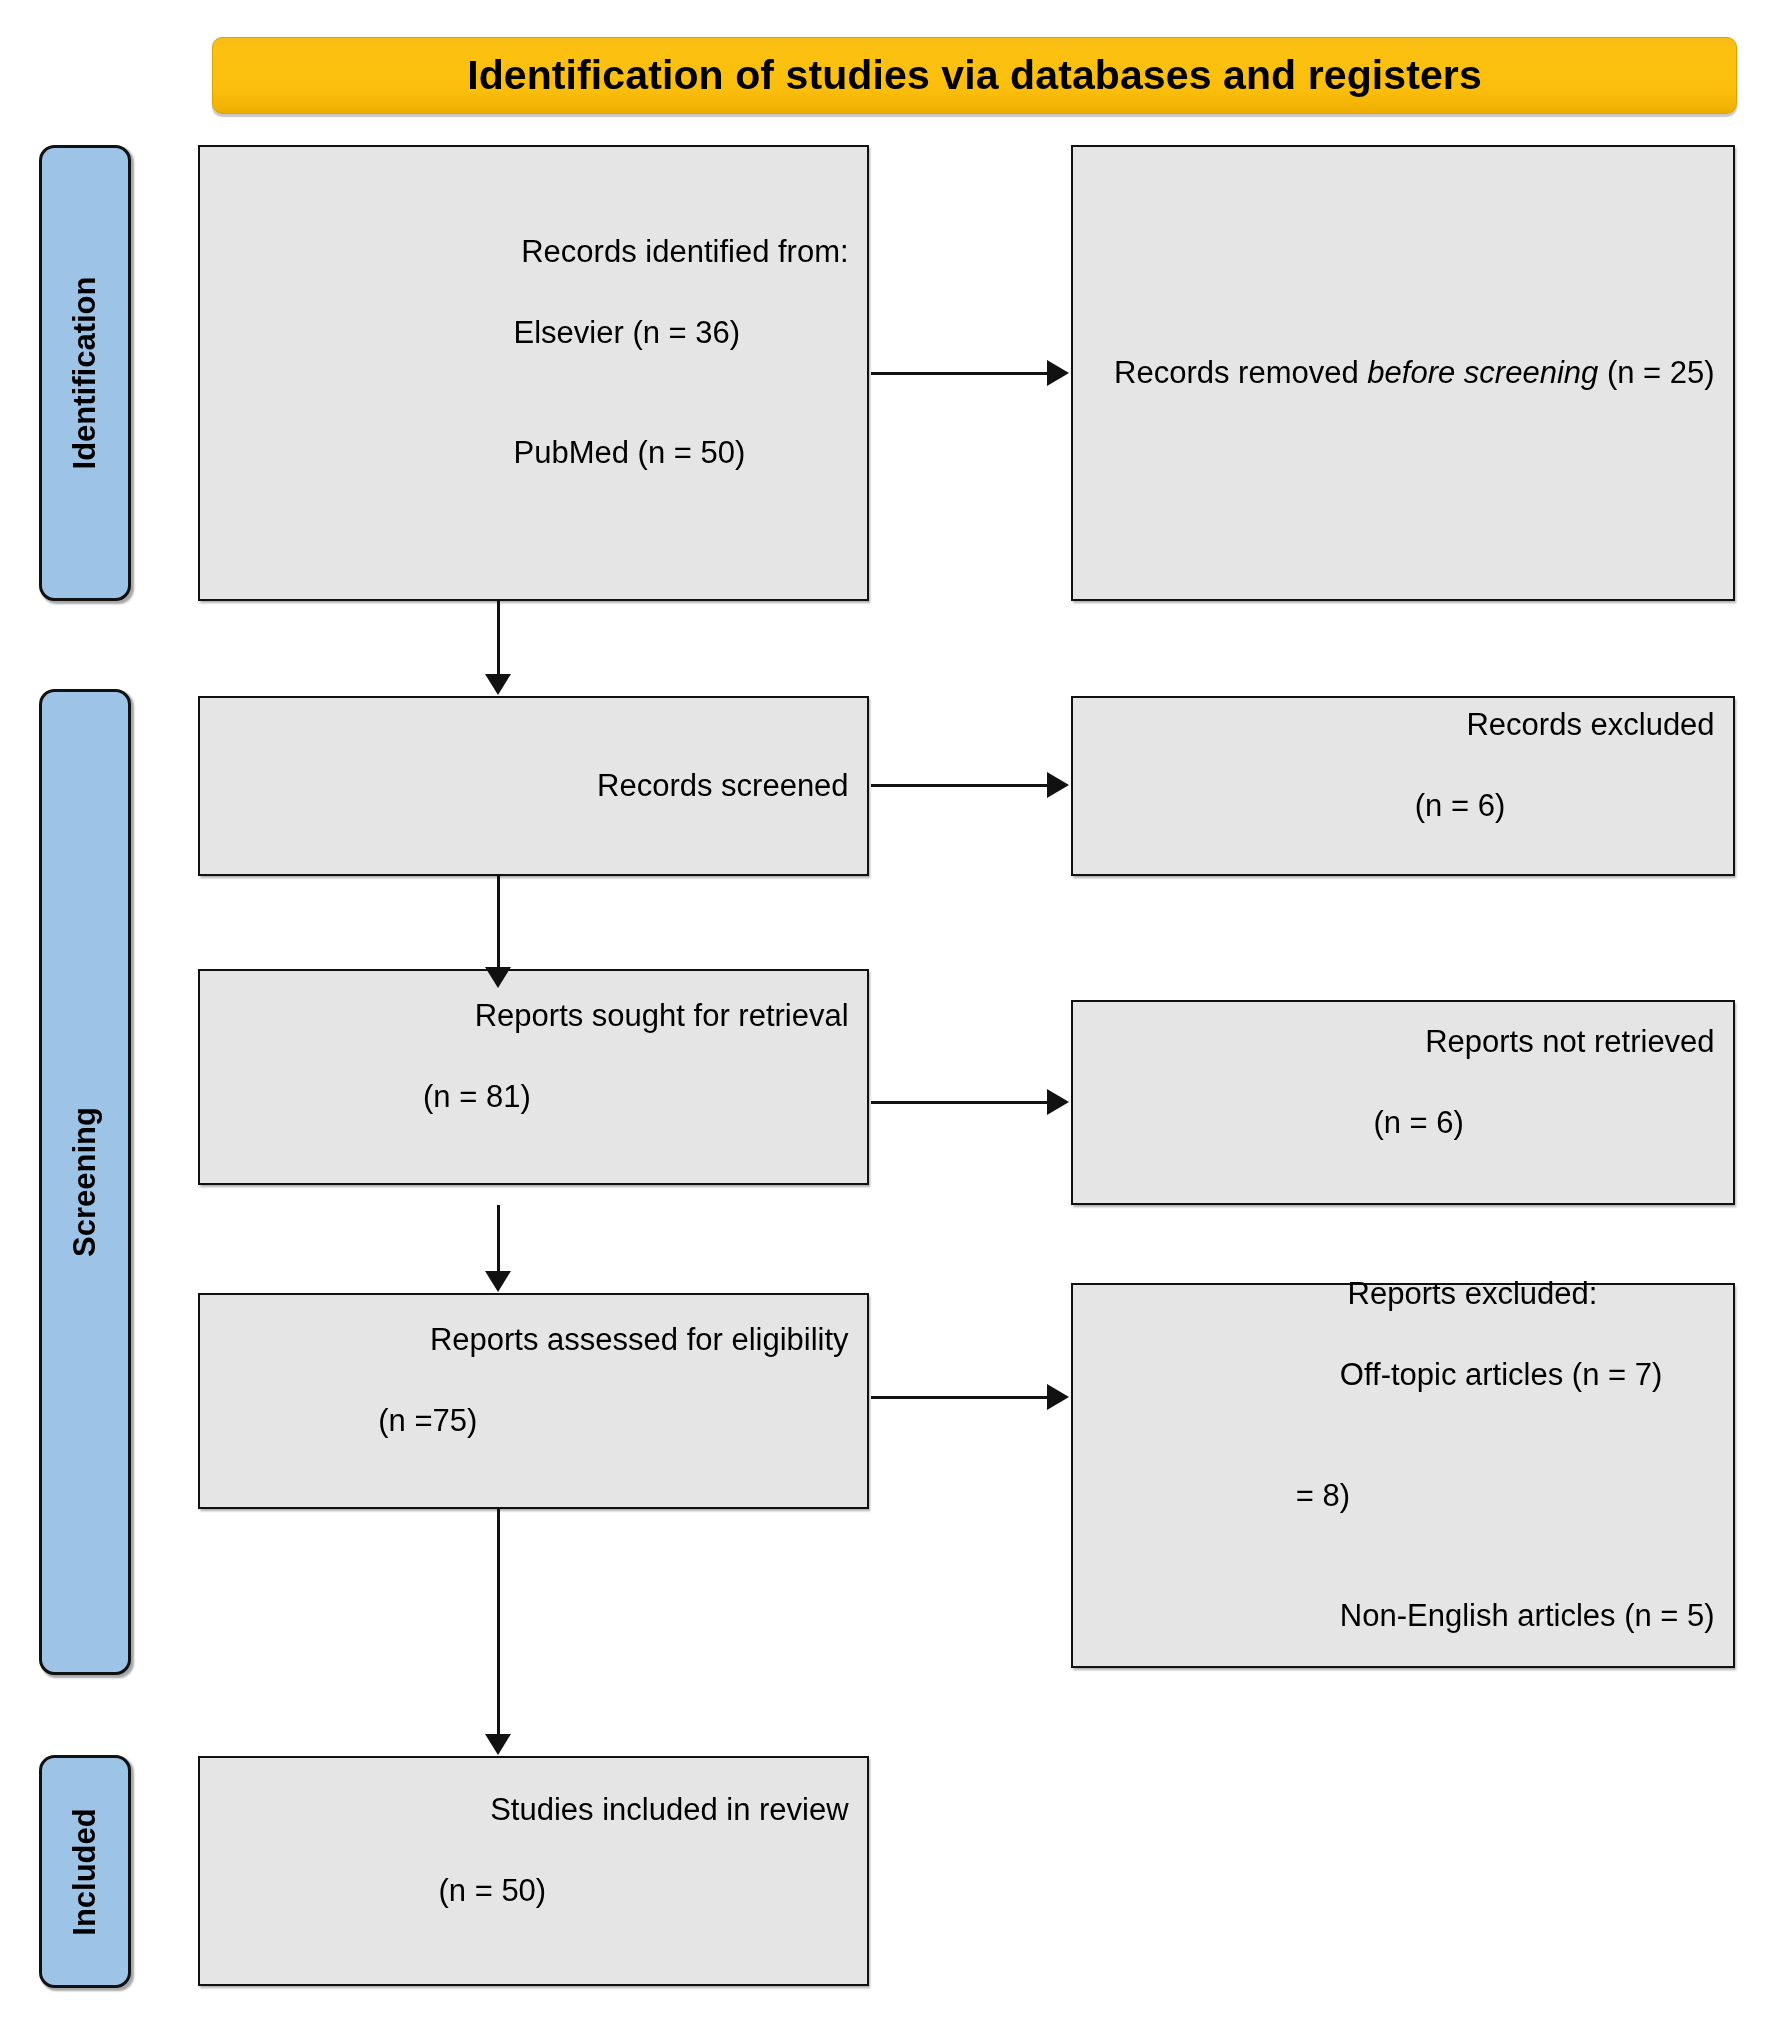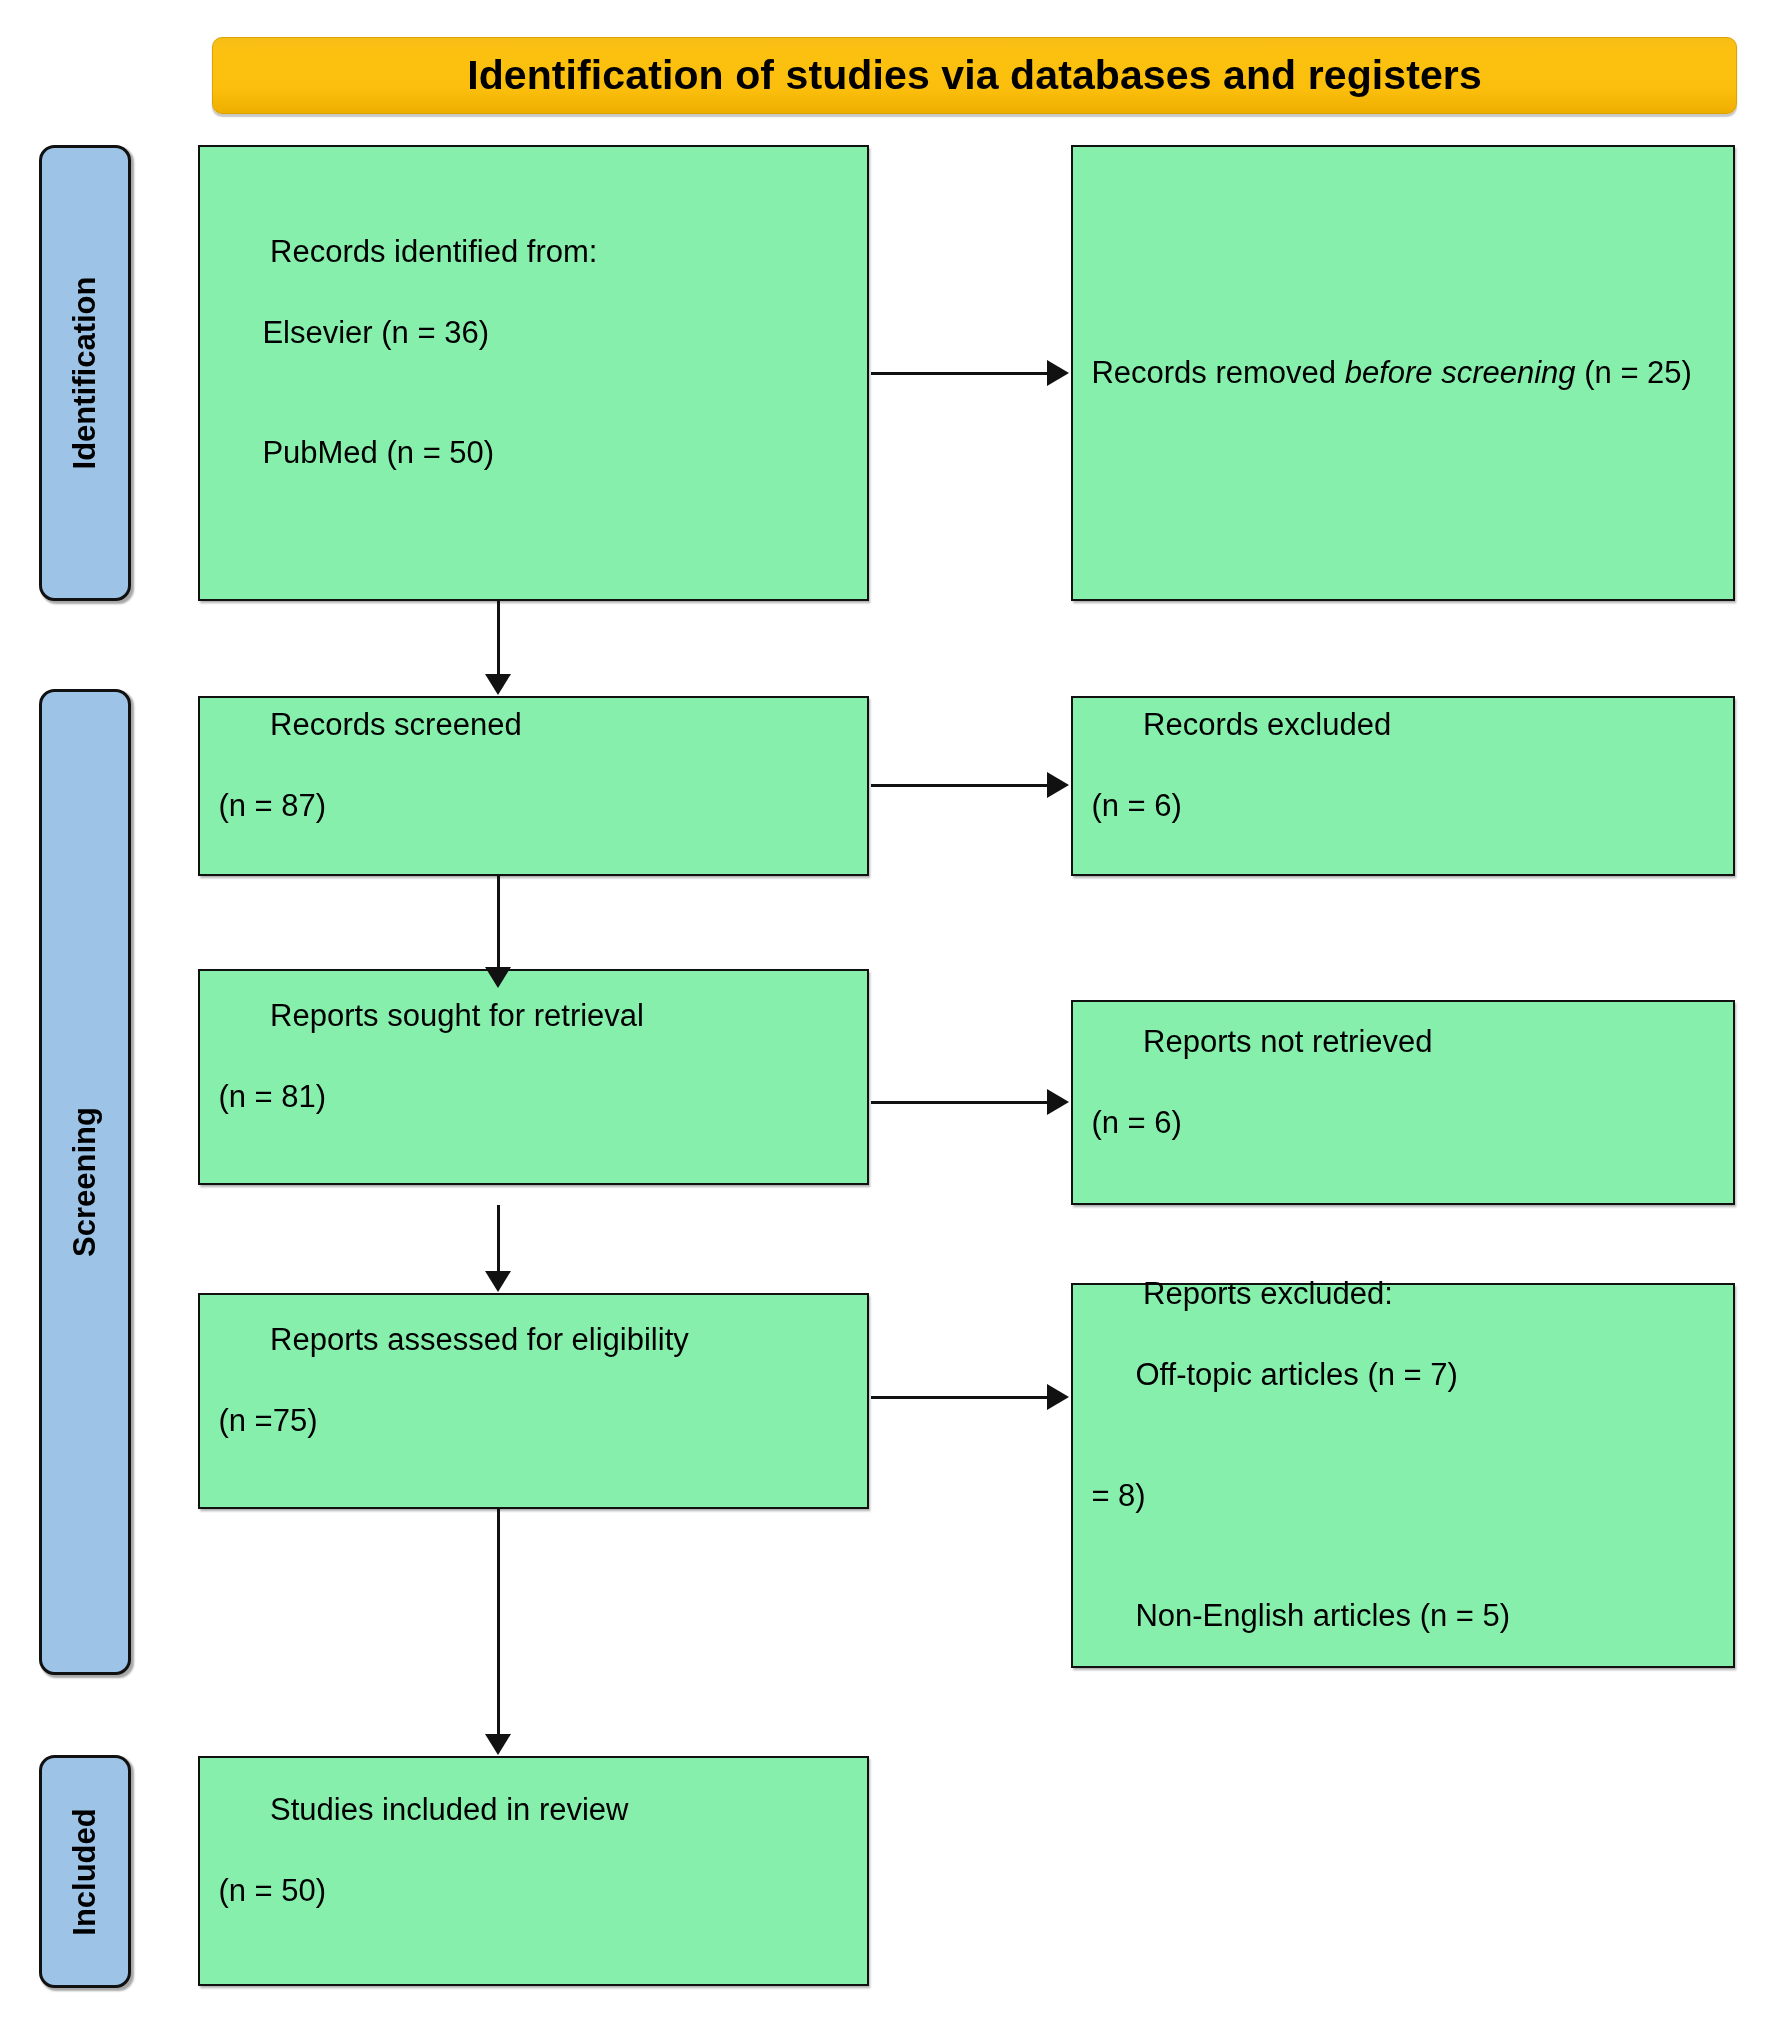--- a/index.html
+++ b/index.html
@@ -62,27 +62,28 @@
     font-weight: bold;
     color: #000000;
   }
   #stage-identification { top: 145px;  height: 456px; }
   #stage-screening     { top: 689px;  height: 986px; }
   #stage-included      { top: 1755px; height: 233px; }
 
   
   .flow-box {
     position: absolute;
-    background: #86efac;
+    background: #e5e5e5;
     border: 2.8px solid #111111;
     box-sizing: border-box;
     box-shadow: 2.1px 2.8px 2.1px rgba(0,0,0,0.30);
     display: flex;
     flex-direction: column;
     justify-content: center;
+    align-items: flex-end;
   }
   .flow-box .box-text {
     font-size: 31px;
     line-height: 1.30;
     color: #000000;
     padding: 0 18.4px;
     white-space: pre-wrap;
   }
   .flow-box .box-text .indent { padding-left: 44px; display: block; }
   .flow-box .box-text em { font-style: italic; margin-top: 15px; }
@@ -170,21 +171,20 @@
     </div>
   </div>
 
   <div class="flow-box col-right" id="box-removed">
     <div class="box-text"><span>Records removed </span><em>before screening</em><span> (n = 25)</span></div>
   </div>
 
   <div class="flow-box col-left" id="box-screened">
     <div class="box-text">
       <span>Records screened</span>
-      <span style="display:block">(n = 87)</span>
     </div>
   </div>
 
   <div class="flow-box col-right" id="box-excluded">
     <div class="box-text">
       <span>Records excluded</span>
       <span style="display:block">(n = 6)</span>
     </div>
   </div>
 

